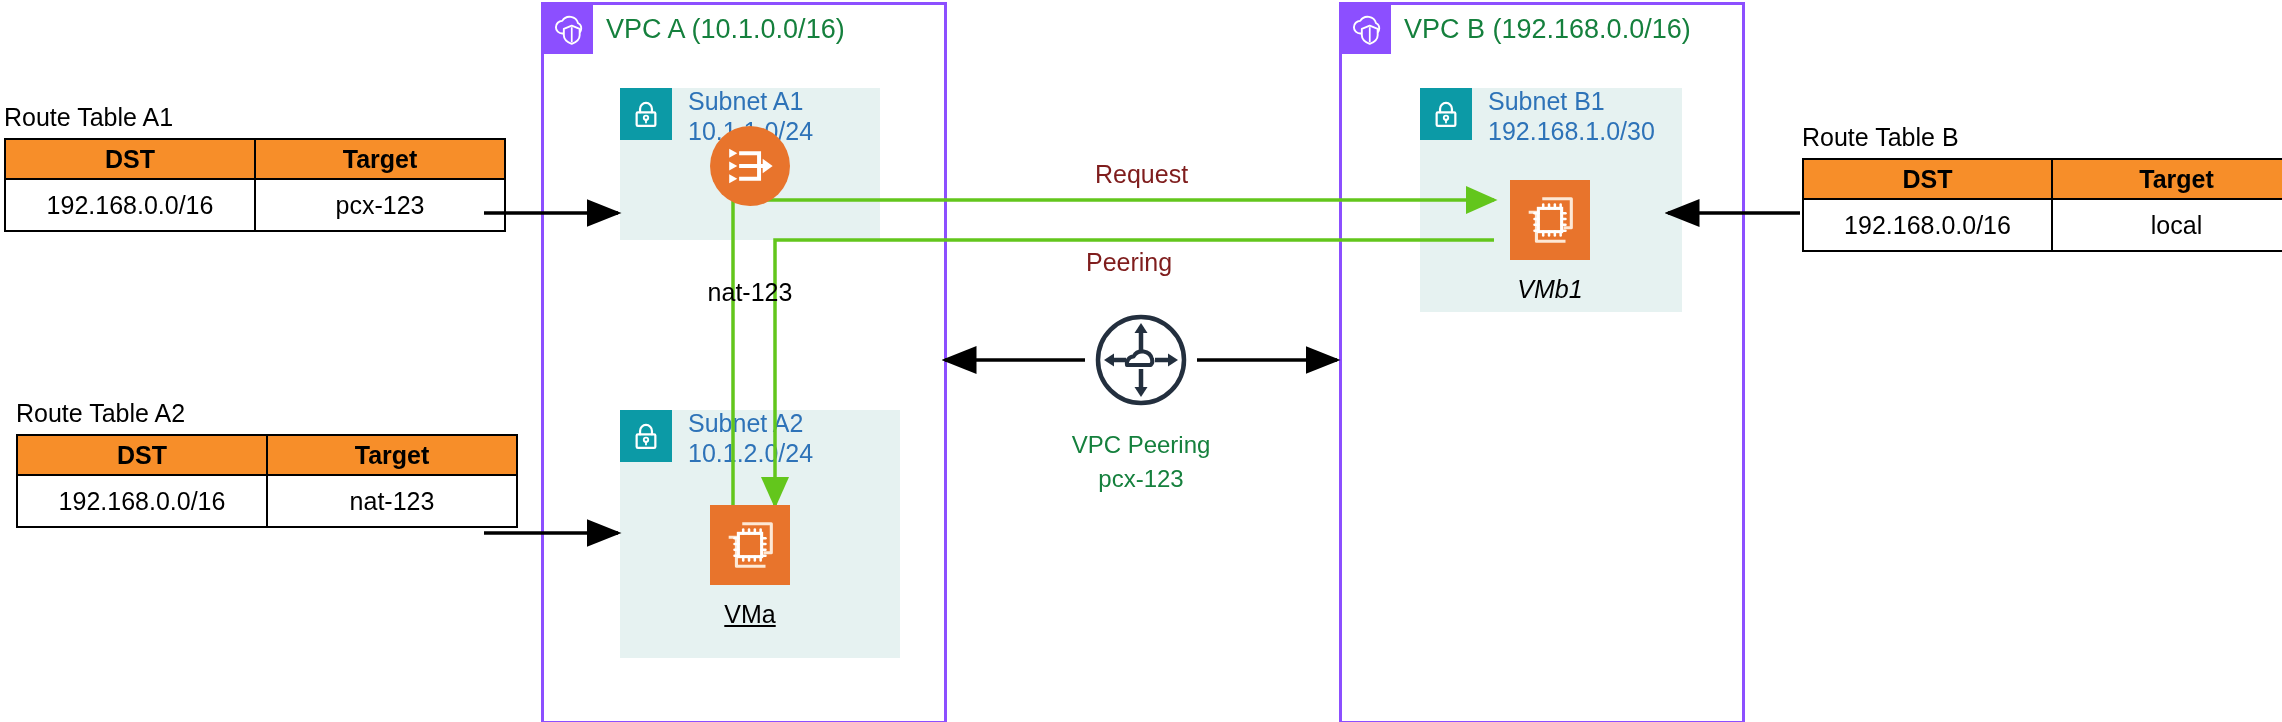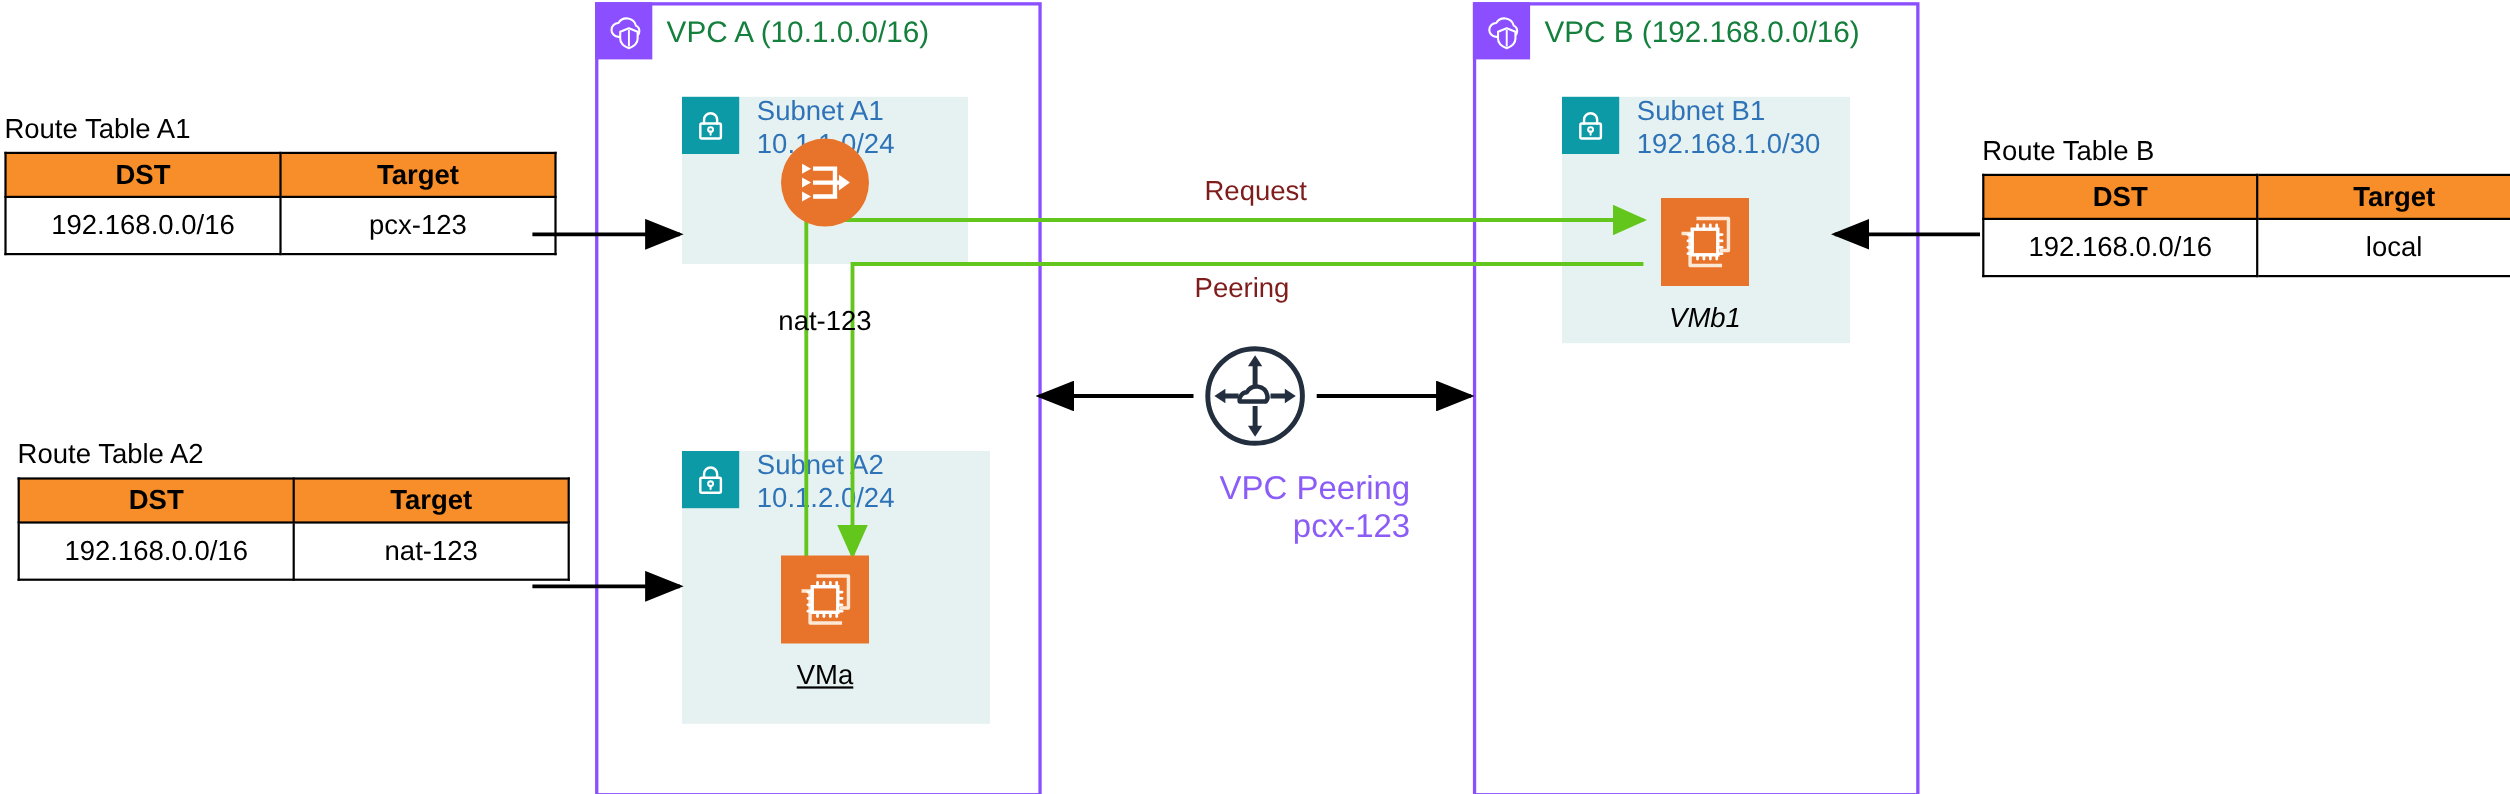--- a/index.html
+++ b/index.html
@@ -63,21 +63,21 @@
   .nat-circle{
     position:absolute;width:80px;height:80px;border-radius:50%;
     background:#E8742C;display:flex;align-items:center;justify-content:center;
   }
   .vm-box{
     position:absolute;width:80px;height:80px;background:#E8742C;
     display:flex;align-items:center;justify-content:center;
   }
   .peer-icon{position:absolute;width:96px;height:96px;}
   .peer-caption{
-    position:absolute;font-size:30px;color:#8b5cf6;text-align:right;
+    position:absolute;font-size:24px;color:#15803d;text-align:center;
     line-height:34px;white-space:nowrap;
   }
   .flow-label{
     position:absolute;font-size:25px;color:#7f1d1d;white-space:nowrap;
   }
   svg.overlay{position:absolute;left:0;top:0;width:2282px;height:722px;pointer-events:none;}
 </style>
 </head>
 <body>
 

